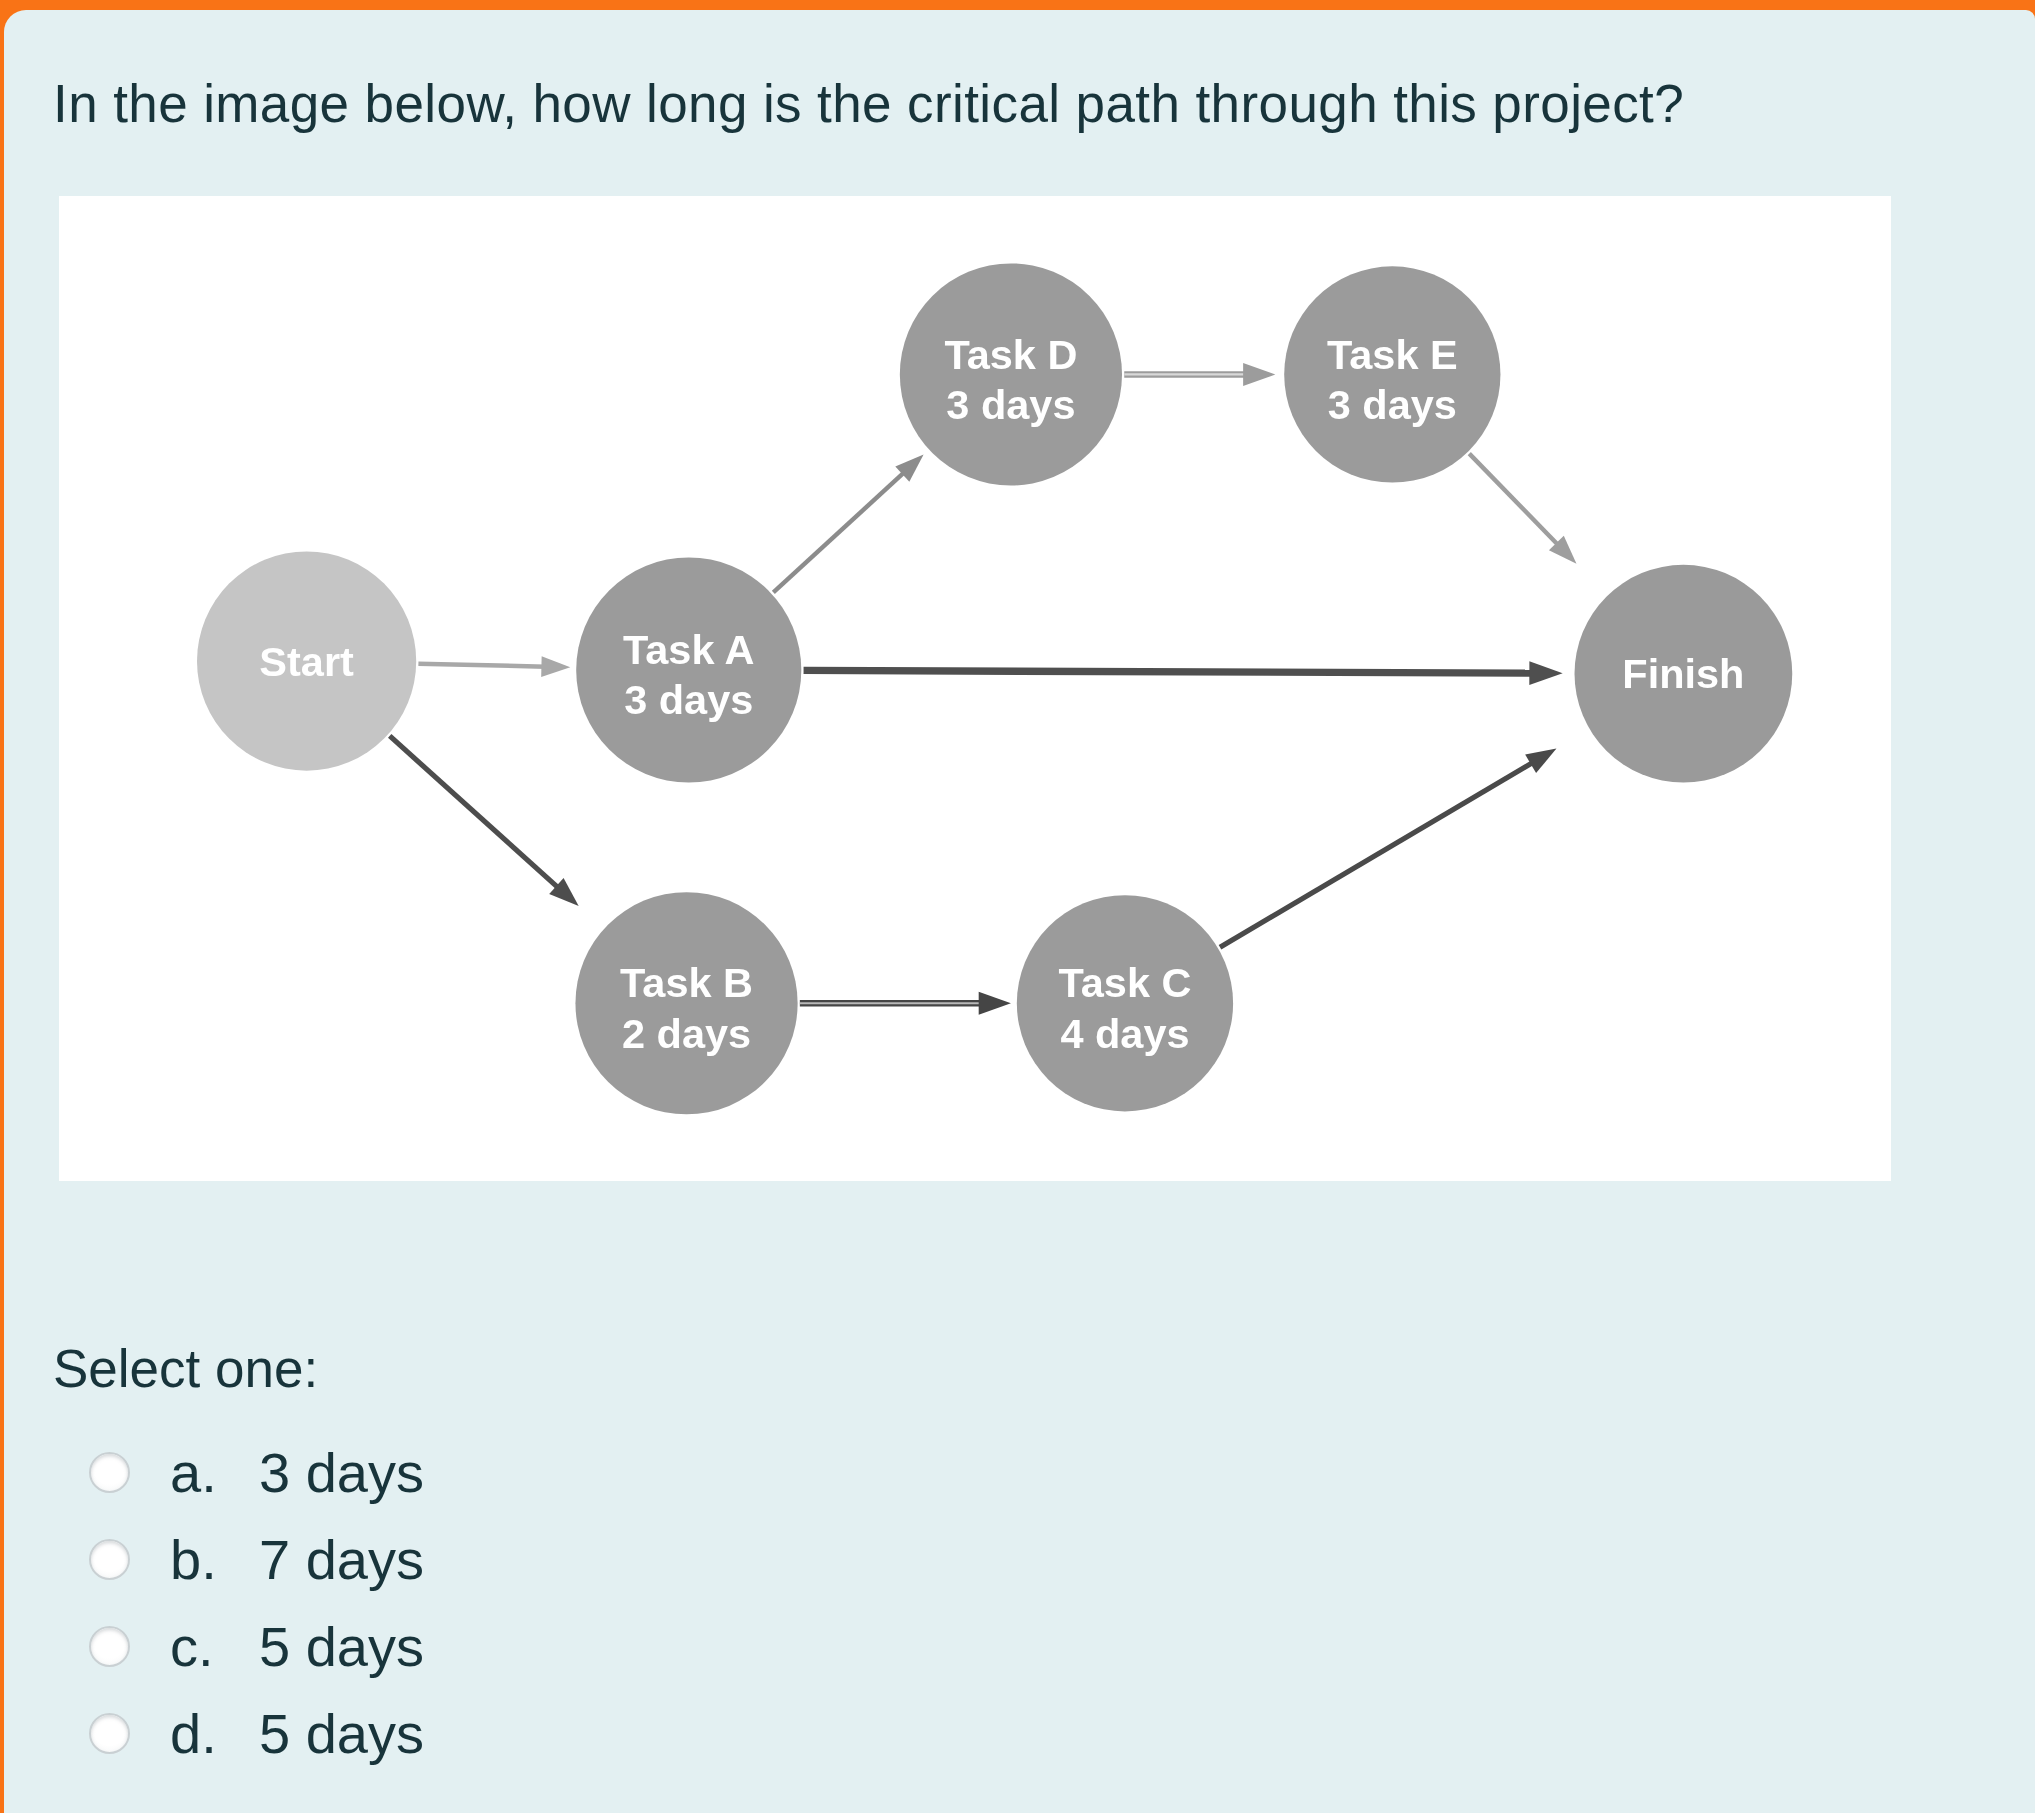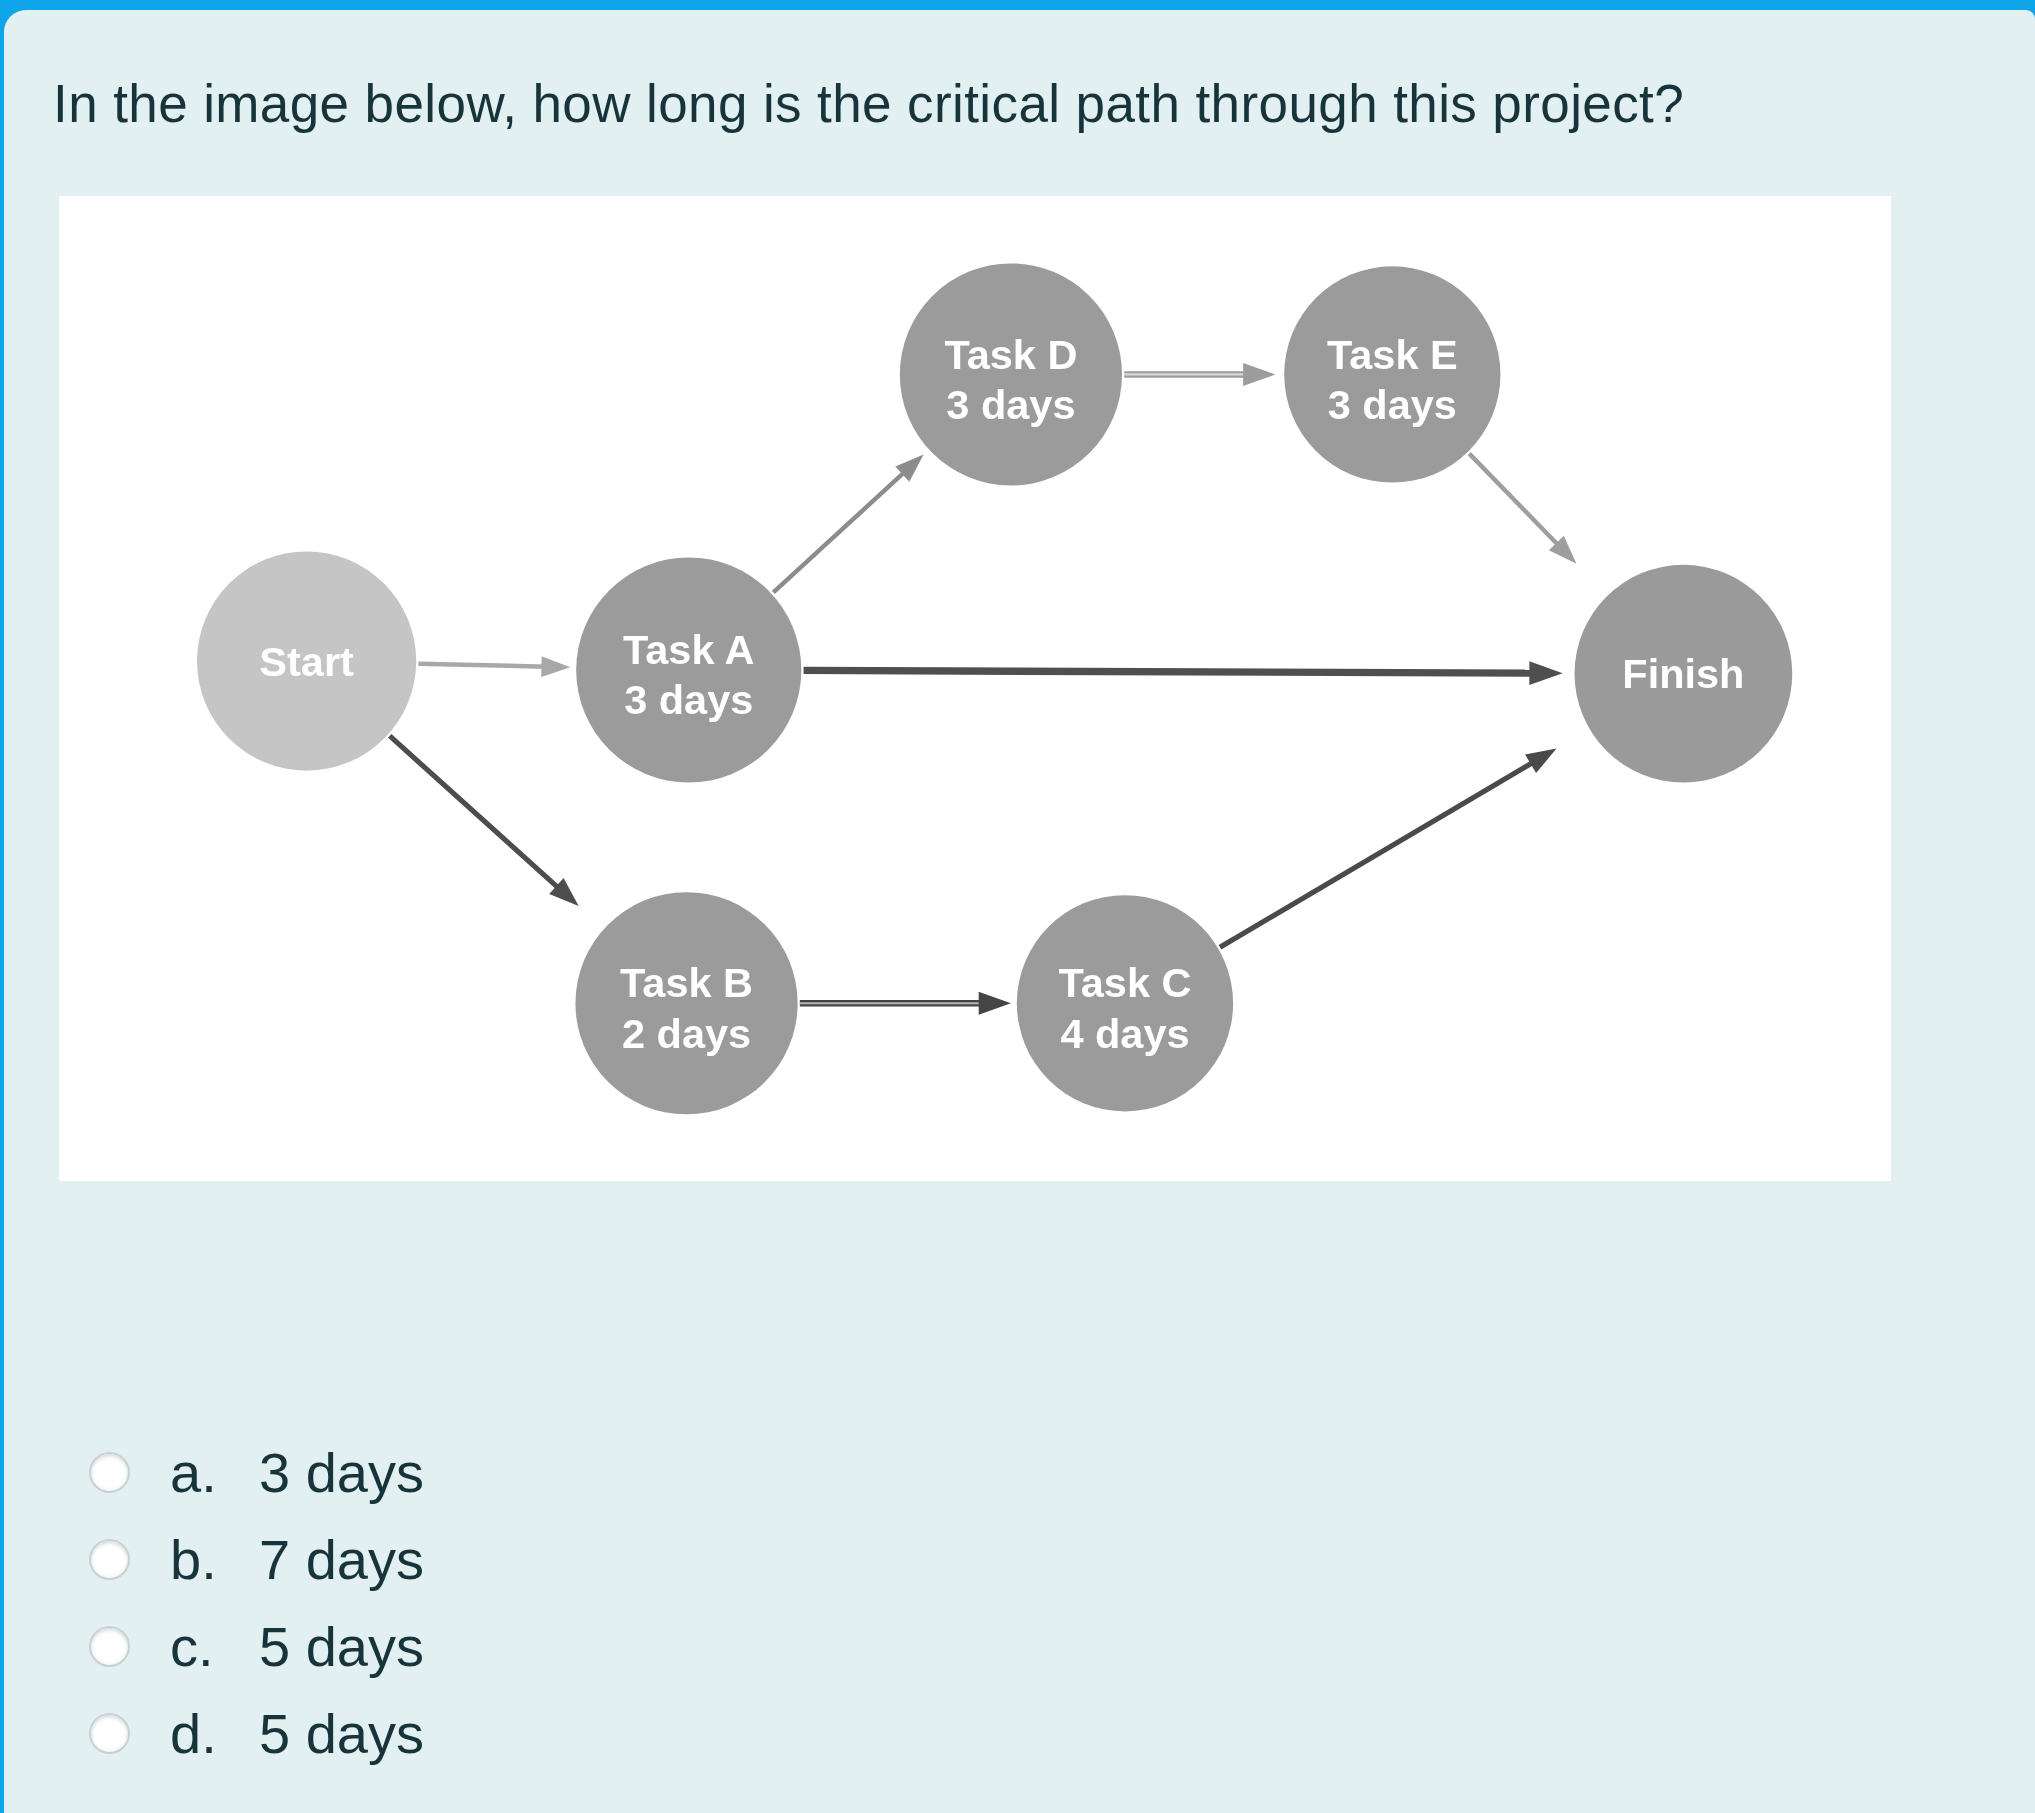--- a/index.html
+++ b/index.html
@@ -1,19 +1,19 @@
 <!DOCTYPE html>
 <html style="font-size:12px"><head>
 <meta charset="utf-8">
 <style>
   html,body{margin:0;padding:0;background:#ffffff;}
   .page{
     position:relative;
     width:2035px;height:1813px;
-    background:#0ea5e9;
+    background:#f97316;
     font-family:"Liberation Sans","DejaVu Sans",sans-serif;
     overflow:hidden;
   }
   .quiz-panel{
     position:absolute;left:4.4px;top:10.4px;right:0;bottom:0;
     background:#e3f0f2;
     border-top-left-radius:22px;
     border-top-right-radius:9px;
   }
   .question-text{
@@ -104,20 +104,21 @@
           <circle cx="1800" cy="241" r="146" fill="#9b9b9b"></circle>
           <text x="1800" fill="#ffffff" text-anchor="middle" style="font-family:&quot;Liberation Sans&quot;,&quot;DejaVu Sans&quot;,sans-serif;font-size:56px;font-weight:bold;"><tspan x="1800" y="233">Task E</tspan><tspan x="1800" y="301">3 days</tspan></text>
         </g>
         <g>
           <circle cx="2193" cy="645" r="147" fill="#9a9a9a"></circle>
           <text x="2193" fill="#ffffff" text-anchor="middle" style="font-family:&quot;Liberation Sans&quot;,&quot;DejaVu Sans&quot;,sans-serif;font-size:56px;font-weight:bold;" y="645" dy="0.35em">Finish</text>
         </g>
       </svg>
   </div>
 
+  <div class="select-label">Select one:</div>
 
   <div class="options">
     <div class="option-row">
       <span class="radio"></span>
       <span class="option-letter">a.</span>
       <span class="option-value">3 days</span>
     </div>
     <div class="option-row">
       <span class="radio"></span>
       <span class="option-letter">b.</span>

